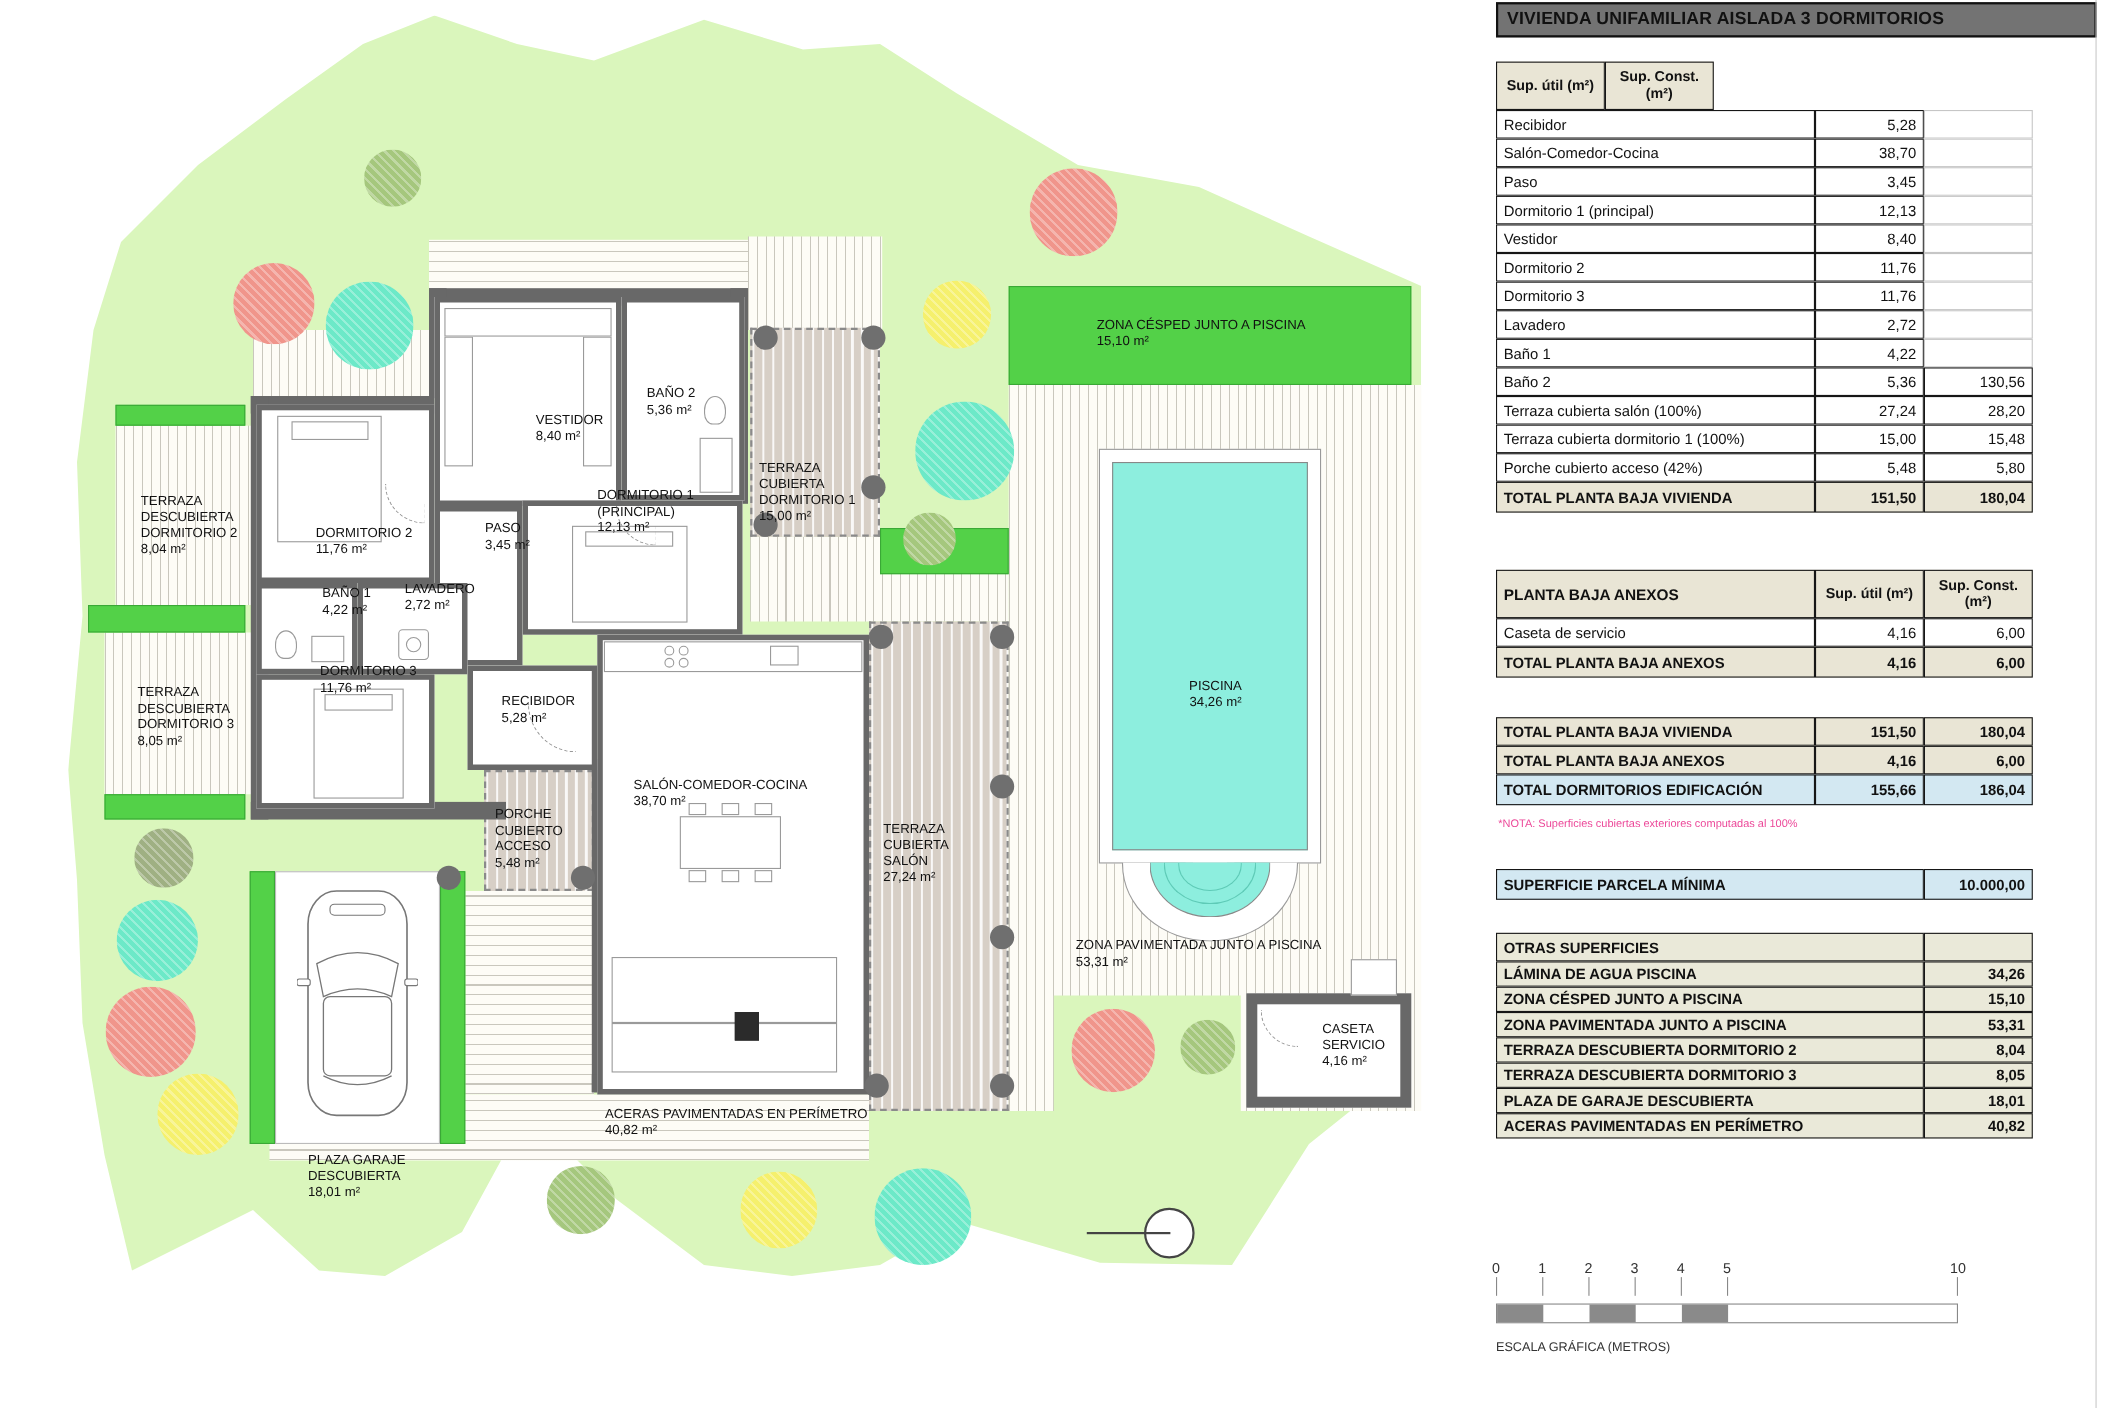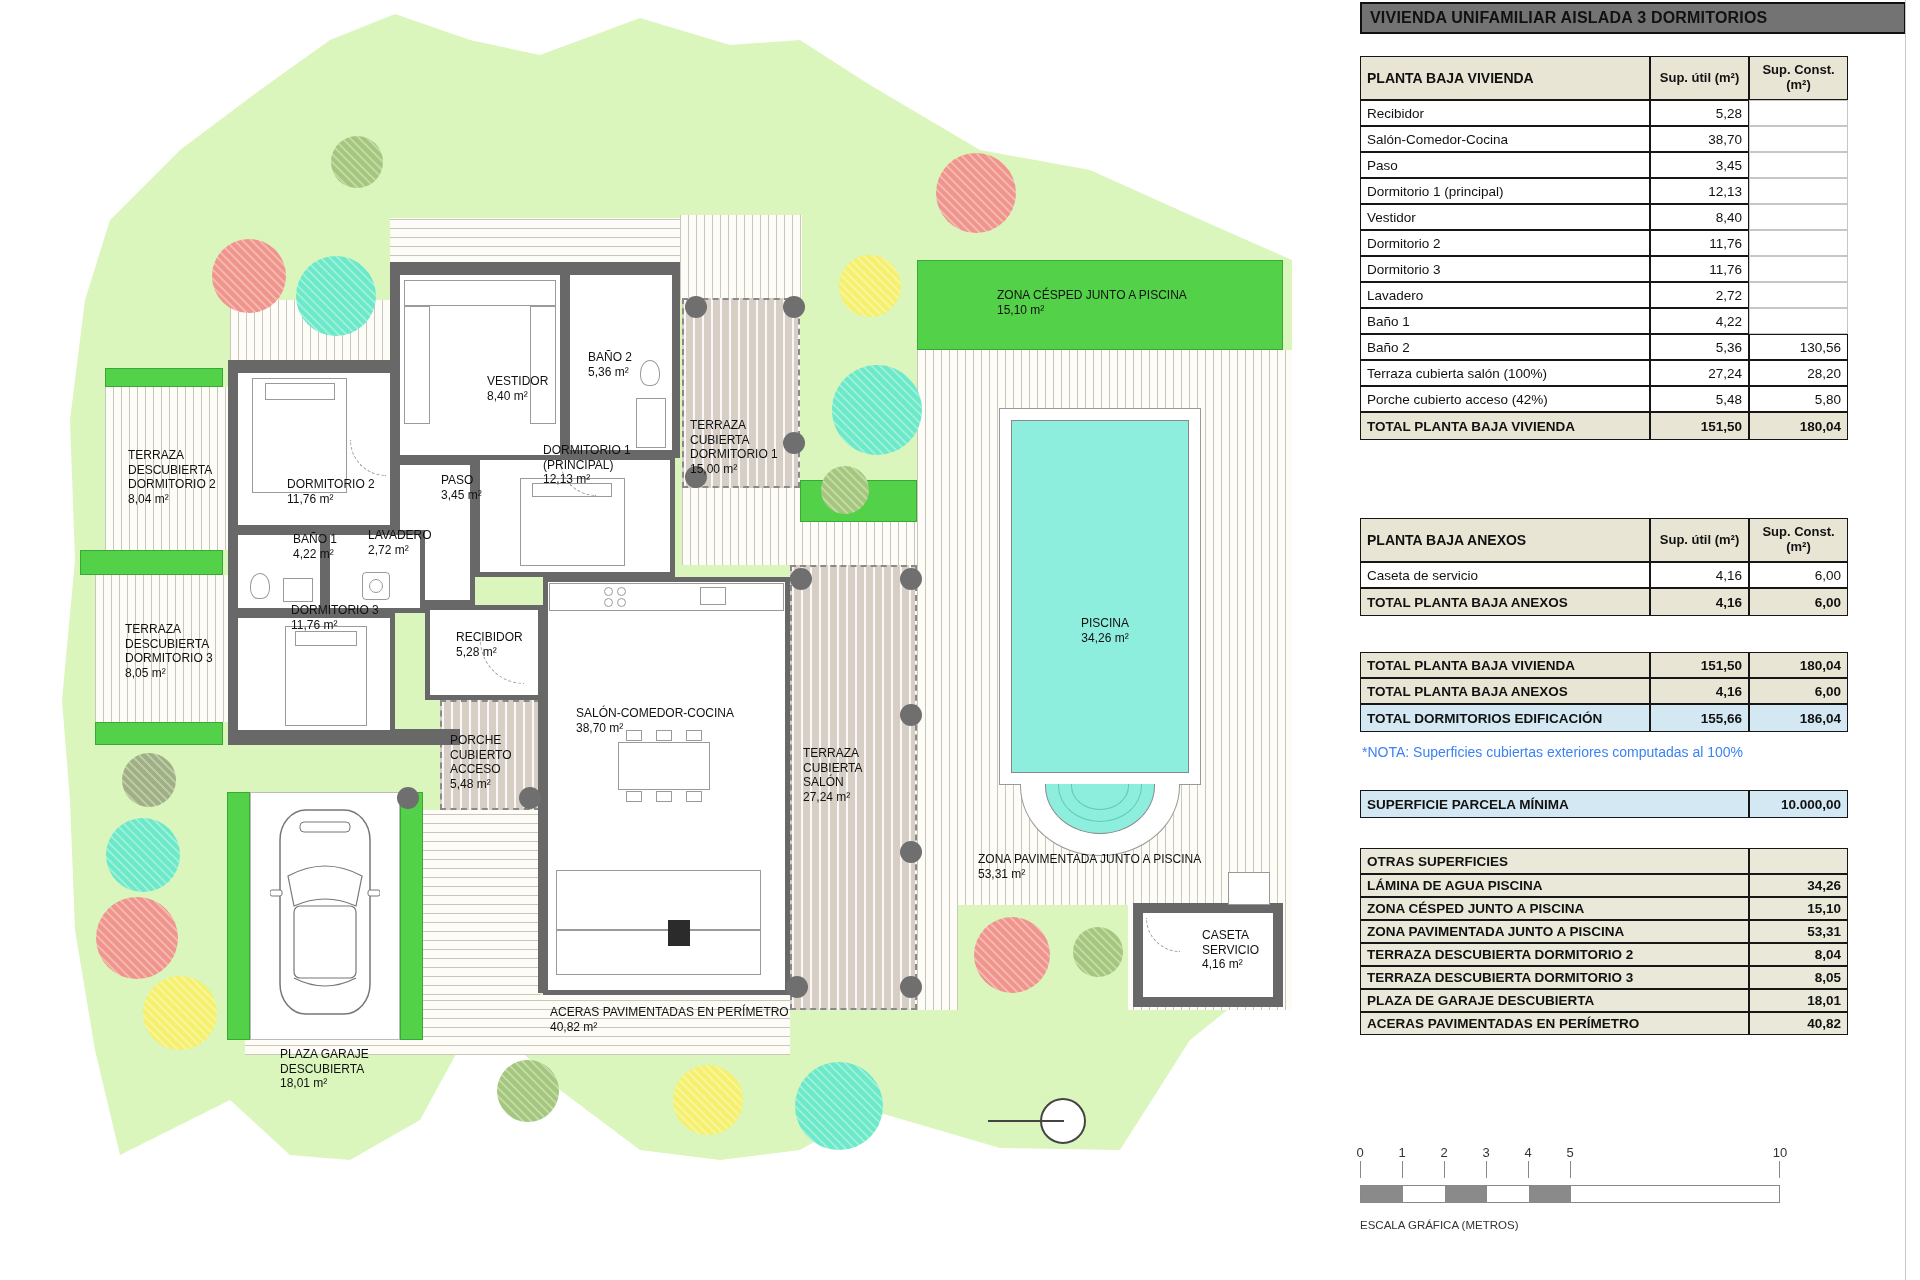--- a/index.html
+++ b/index.html
@@ -47,21 +47,21 @@
   .c3{width:99px;justify-content:flex-end;}
   .wide{width:389px;}
   .hd{background:#e9e5d5;font-weight:bold;font-size:14px;}
   .colhd{background:#e9e5d5;font-weight:bold;font-size:13px;line-height:1.15;
          justify-content:center;text-align:center;}
   .tot{background:#e9e5d5;font-weight:bold;}
   .blue{background:#d3e8f2;font-weight:bold;}
   .faint{border-color:#c6c6c6;}
   .otr{background:#eae9d9;font-weight:bold;}
   .r26{height:26px;}.r28{height:28px;}.r44{height:44px;}.r23{height:23px;}
-  .nota{position:absolute;left:1362px;top:744px;font-size:14px;color:#3b82f6;}
+  .nota{position:absolute;left:1362px;top:744px;font-size:10px;color:#ec4899;}
   
   .scalewrap{position:absolute;left:1360px;top:1145px;width:548px;}
   .ticknum{position:absolute;font-size:13px;color:#333;transform:translateX(-50%);}
   .tickline{position:absolute;width:1px;height:17px;background:#888;top:16px;}
   .sbar{position:absolute;top:40px;left:0;width:420px;height:18px;border:1px solid #888;
         box-sizing:border-box;background:#fff;}
   .sseg{position:absolute;top:0;height:16px;background:#8a8a8a;}
   .scap{position:absolute;top:74px;left:0;font-size:11.5px;color:#333;}
   .sheetline{position:absolute;left:1905px;top:0;width:1px;height:1280px;background:#c9c9c9;}
 </style>
@@ -290,21 +290,20 @@
     <span class="ar">40,82 m²</span>
     </div>
 </div>
 
 <div class="titlebox">
   <span>VIVIENDA UNIFAMILIAR AISLADA 3 DORMITORIOS</span>
 </div>
 
 <div class="tbl" style="top:56px">
   <div class="tr r44">
-    <div class="td c1 hd">PLANTA BAJA VIVIENDA</div>
     <div class="td c2 colhd">Sup. útil (m²)</div>
     <div class="td c3 colhd">Sup. Const. (m²)</div>
   </div>
   <div class="tr r26">
       <div class="td c1">Recibidor</div>
       <div class="td c2">5,28</div>
       <div class="td c3 faint"></div>
     </div>
   <div class="tr r26">
       <div class="td c1">Salón-Comedor-Cocina</div>
@@ -348,20 +347,25 @@
     </div>
   <div class="tr r26">
       <div class="td c1">Baño 2</div>
       <div class="td c2">5,36</div>
       <div class="td c3">130,56</div>
     </div>
   <div class="tr r26">
       <div class="td c1">Terraza cubierta salón (100%)</div>
       <div class="td c2">27,24</div>
       <div class="td c3">28,20</div>
+    </div>
+  <div class="tr r26">
+      <div class="td c1">Terraza cubierta dormitorio 1 (100%)</div>
+      <div class="td c2">15,00</div>
+      <div class="td c3">15,48</div>
     </div>
   <div class="tr r26">
       <div class="td c1">Porche cubierto acceso (42%)</div>
       <div class="td c2">5,48</div>
       <div class="td c3">5,80</div>
     </div>
   <div class="tr r28">
     <div class="td c1 tot">TOTAL PLANTA BAJA VIVIENDA</div>
     <div class="td c2 tot">151,50</div>
     <div class="td c3 tot">180,04</div>

